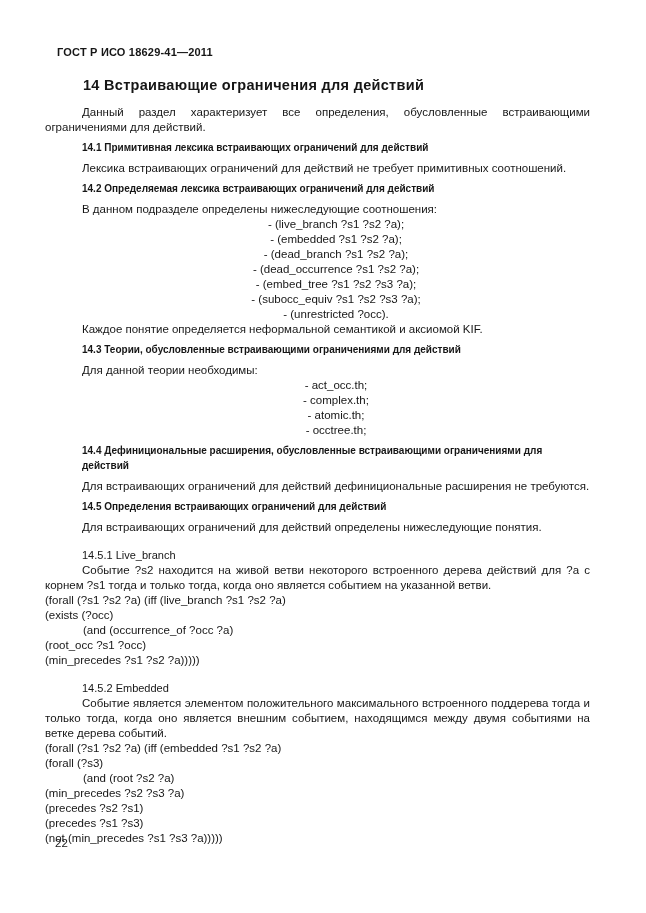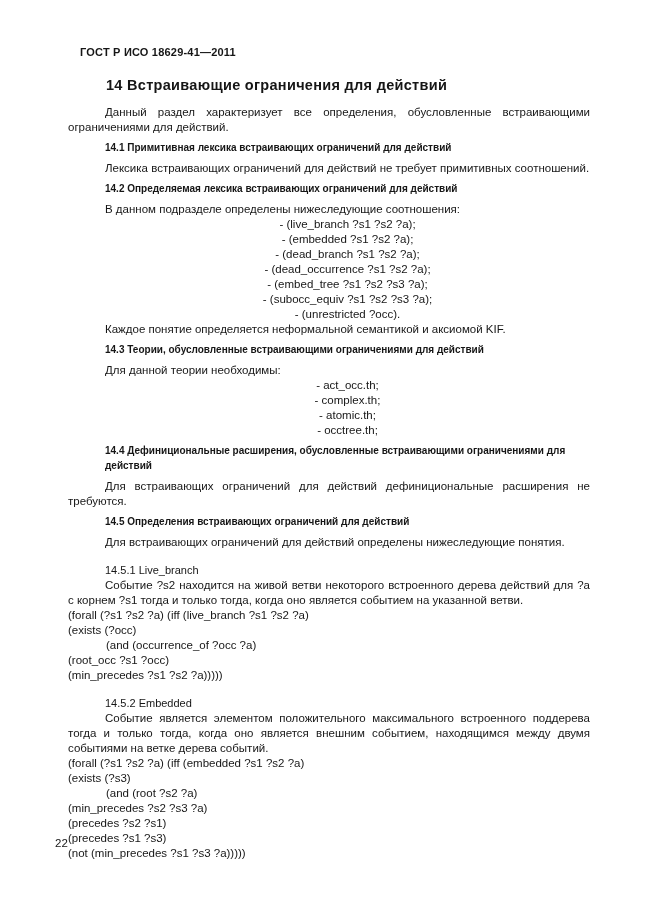--- a/index.html
+++ b/index.html
@@ -6,21 +6,21 @@
     margin: 0;
     padding: 0;
     background: #ffffff;
   }
   .page {
     position: relative;
     width: 646px;
     height: 913px;
     background: #ffffff;
     box-sizing: border-box;
-    padding: 46px 56px 0 68px;
+    padding: 46px 56px 0 45px;
     font-family: "Liberation Sans", sans-serif;
     color: #161616;
     overflow: hidden;
   }
   .doc-header {
     font-size: 11px;
     font-weight: bold;
     margin: 0 0 0 12px;
     letter-spacing: 0.2px;
   }
@@ -119,21 +119,21 @@
     <div class="code-line">(exists (?occ)</div>
     <div class="code-line ind-1">(and (occurrence_of ?occ ?a)</div>
     <div class="code-line ind-2">(root_occ ?s1 ?occ)</div>
     <div class="code-line ind-2">(min_precedes ?s1 ?s2 ?a)))))</div>
   </div>
 
   <div class="subsec-heading">14.5.2 Embedded</div>
   <p class="para">Событие является элементом положительного максимального встроенного поддерева тогда и только тогда, когда оно является внешним событием, находящимся между двумя событиями на ветке дерева событий.</p>
   <div>
     <div class="code-line">(forall (?s1 ?s2 ?a) (iff (embedded ?s1 ?s2 ?a)</div>
-    <div class="code-line">(exists (?s3)</div>
+    <div class="code-line">(forall (?s3)</div>
     <div class="code-line ind-1">(and (root ?s2 ?a)</div>
     <div class="code-line ind-2">(min_precedes ?s2 ?s3 ?a)</div>
     <div class="code-line ind-2">(precedes ?s2 ?s1)</div>
     <div class="code-line ind-2">(precedes ?s1 ?s3)</div>
     <div class="code-line ind-2">(not (min_precedes ?s1 ?s3 ?a)))))</div>
   </div>
 
   <div class="page-number">22</div>
 
 </div>

